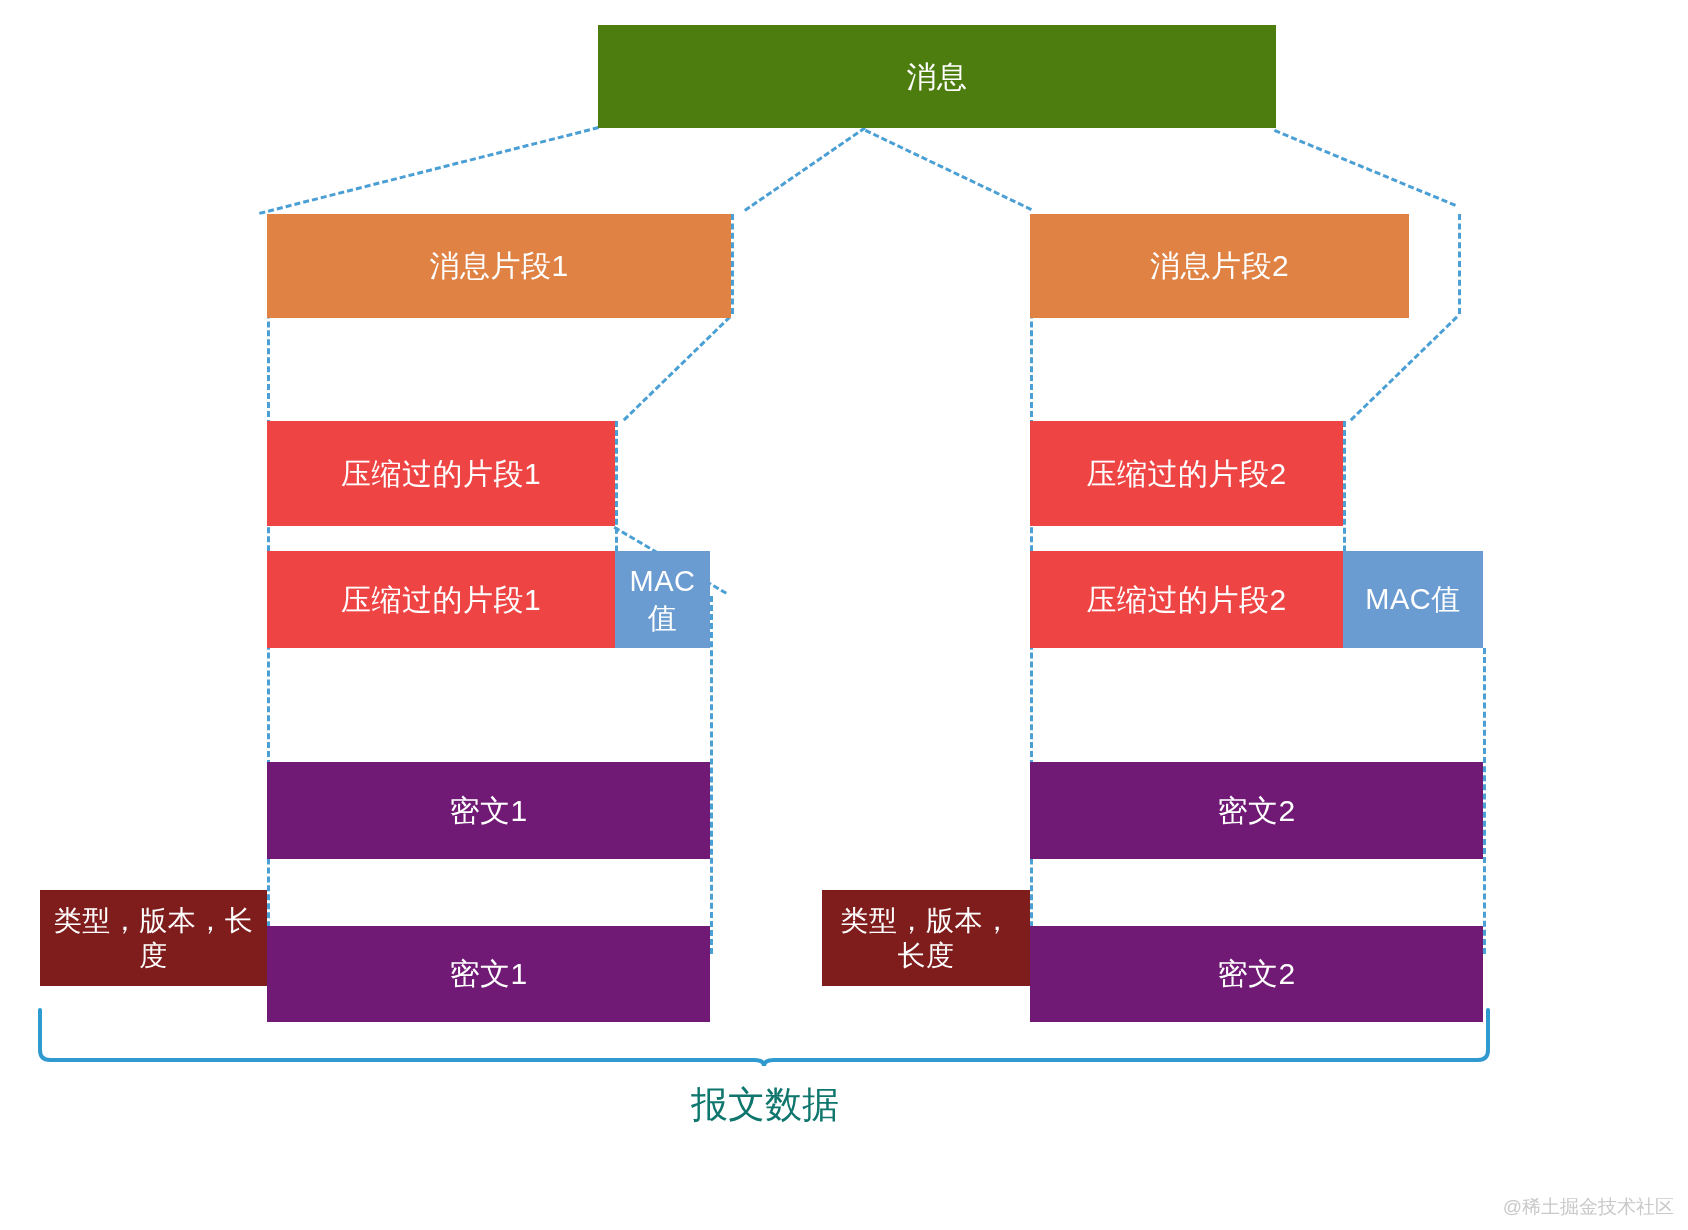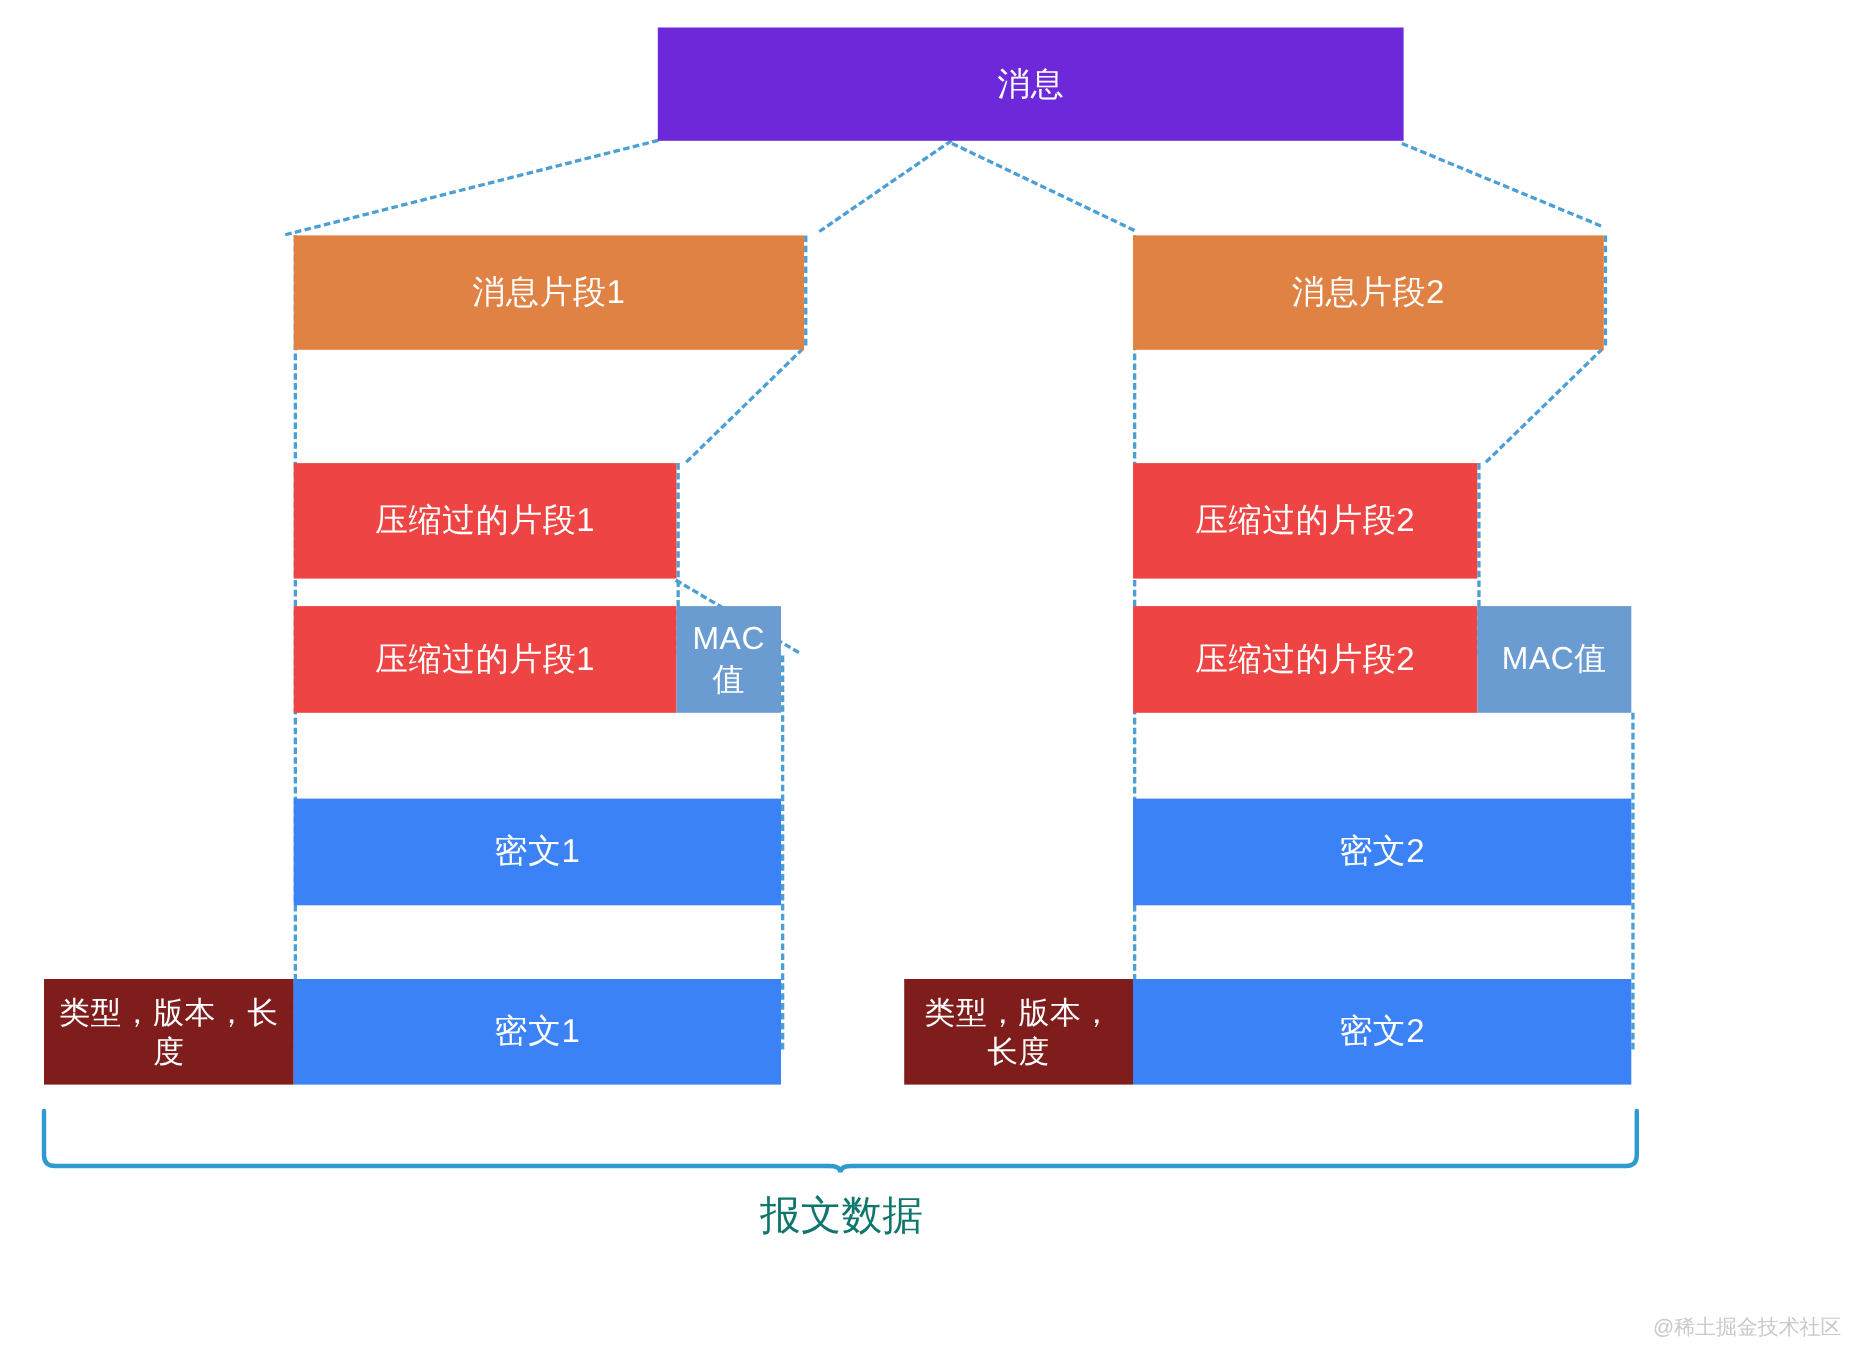--- a/index.html
+++ b/index.html
@@ -18,25 +18,25 @@
     display:flex;
     align-items:center;
     justify-content:center;
     color:#ffffff;
     font-size:30px;
     line-height:1.25;
     text-align:center;
     white-space:pre-line;
     letter-spacing:0.5px;
   }
-  .box.green  { background:#6d28d9; }
+  .box.green  { background:#4d7c0f; }
   .box.orange { background:#df8244;text-align:center; }
   .box.yellow { background:#ef4444; }
   .box.blue   { background:#6a9bd1; }
-  .box.salmon { background:#3b82f6; }
+  .box.salmon { background:#701a75;margin-top:36px; }
   .box.dark   { background:#7f1d1d; }
 
   .dash-v {
     position:absolute;
     width:0;
     border-left:3px dashed #4a9fd4;
   }
   .dash-diag {
     position:absolute;
     height:0;
@@ -83,21 +83,21 @@
 
   <div class="dash-v" style="left:1030px; top:214px; height:740px;"></div>
   <div class="dash-v" style="left:1458px; top:214px; height:100px;"></div>
   <div class="dash-v" style="left:1343px; top:421px; height:175px;"></div>
   <div class="dash-v" style="left:1483px; top:648px; height:306px;"></div>
   <div class="dash-diag" style="left:1458px; top:318px; width:148px; transform:rotate(135.8deg);"></div>
 
   <div class="box green" style="left:598px; top:25px; width:678px; height:103px;">消息</div>
 
   <div class="box orange" style="left:267px; top:214px; width:464px; height:104px;">消息片段1</div>
-  <div class="box orange" style="left:1030px; top:214px; width:428px; height:104px;">消息片段2</div>
+  <div class="box orange" style="left:1030px; top:214px; width:379px; height:104px;">消息片段2</div>
 
   <div class="box yellow" style="left:267px; top:421px; width:348px; height:105px;">压缩过的片段1</div>
   <div class="box yellow" style="left:1030px; top:421px; width:313px; height:105px;">压缩过的片段2</div>
 
   <div class="box yellow" style="left:267px; top:551px; width:348px; height:97px;">压缩过的片段1</div>
   <div class="box blue" style="left:615px; top:551px; width:95px; height:97px; font-size:29px;">MAC值</div>
 
   <div class="box yellow" style="left:1030px; top:551px; width:313px; height:97px;">压缩过的片段2</div>
   <div class="box blue" style="left:1343px; top:551px; width:140px; height:97px; font-size:29px;">MAC值</div>
 

